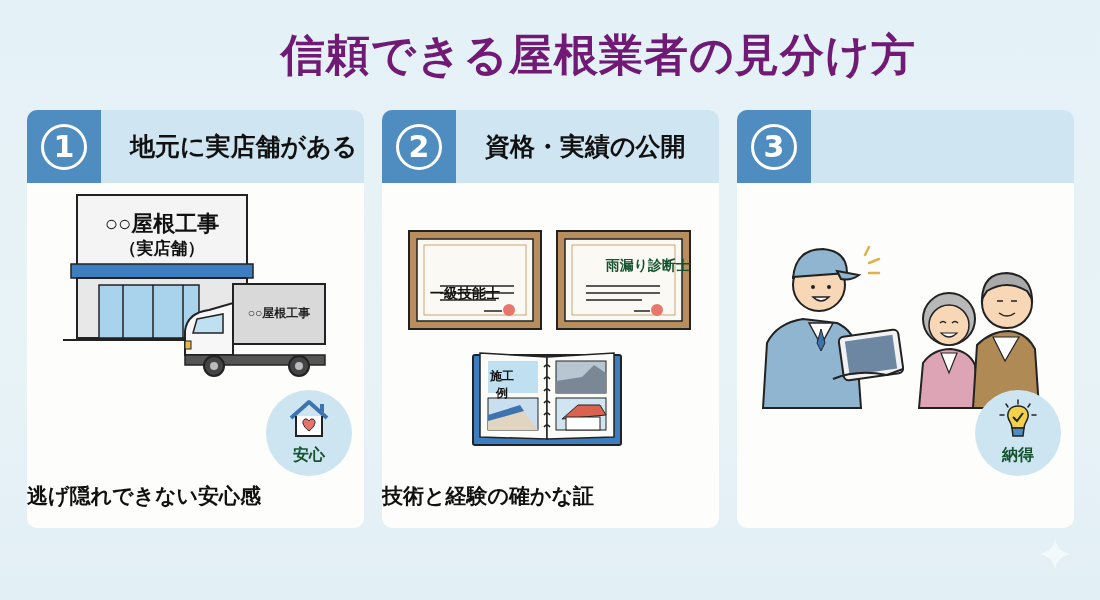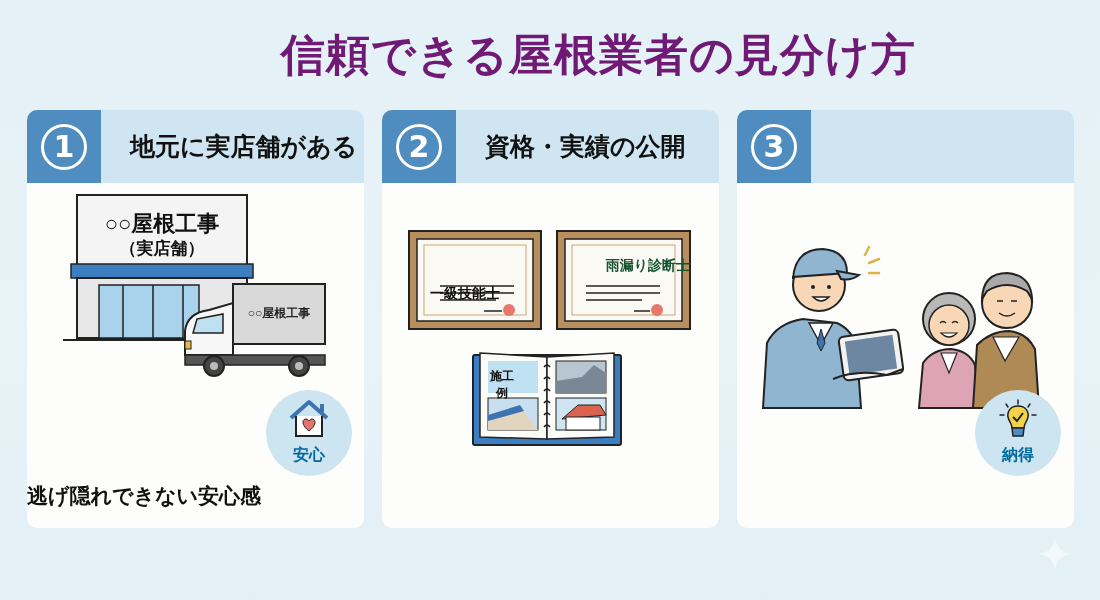--- a/index.html
+++ b/index.html
@@ -34,21 +34,21 @@
   }
   .card-title {
     margin-left: 29px; font-size: 25px; font-weight: bold; color: #111; white-space: nowrap;
   }
   .illus { position: absolute; left: 0; top: 73px; width: 100%; height: 290px; font-family: Liberation Mono, monospace; }
   .badge {
     position: absolute; width: 86px; height: 86px; border-radius: 50%;
     background: #cde5f1; display: flex; flex-direction: column; align-items: center; justify-content: flex-end;
     padding-bottom: 10px;
   }
-  .badge-label { font-size: 16px; font-weight: bold; color: #0369a1; }
+  .badge-label { font-size: 16px; font-weight: bold; color: #14532d; }
   .badge-icon { position: absolute; top: 8px; left: 50%; transform: translateX(-50%); }
   .caption {
     position: absolute; left: 0; width: 100%; top: 372px; 
     font-size: 21px; font-weight: bold; color: #111; white-space: nowrap;
   }
   .sparkle { position: absolute; left: 1038px; top: 537px; }
 </style>
 </head>
 <body>
 
@@ -146,20 +146,21 @@
           <path d="M162 208 q3 -4 6 0"></path>
         <path d="M162 220 q3 -4 6 0"></path>
           <path d="M162 232 q3 -4 6 0"></path>
           <path d="M162 244 q3 -4 6 0"></path>
       </g>
     </svg>
     <div style="position:absolute;left:35px;top:74px;width:96px;text-align:center;font-size:14px;font-weight:bold;color:#111;margin-top:28px;">一級技能士</div>
     <div style="position:absolute;left:183px;top:74px;width:125px;text-align:right;font-size:14px;font-weight:bold;color:#14532d;">雨漏り診断士</div>
     <div style="position:absolute;left:106px;top:185px;width:28px;text-align:center;font-size:12px;font-weight:bold;color:#111;">施工例</div>
   </div>
+  <div class="caption">技術と経験の確かな証</div>
 </div>
 
 <div class="card" style="left:737px;">
   <div class="card-header">
     <div class="num-box">
       <div class="num-circle">3</div>
     </div>
   </div>
   <div class="illus">
     <svg width="337" height="290" viewBox="0 0 337 290">

